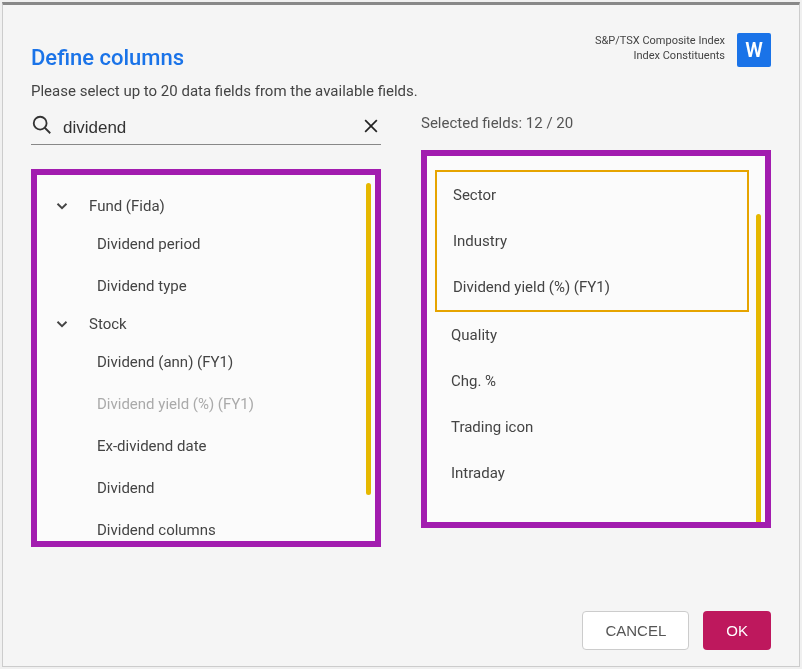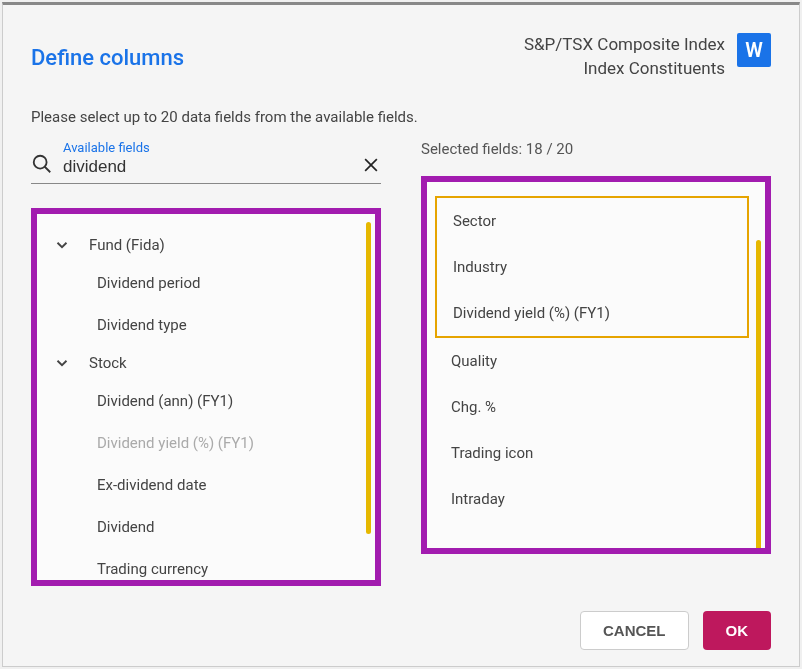--- a/index.html
+++ b/index.html
@@ -33,40 +33,39 @@
     margin-top: 12px;
   }
   .header-right {
     display: flex;
     align-items: flex-start;
     gap: 12px;
   }
   .context {
     text-align: right;
     color: #444;
-    font-size: 17px;
+    font-size: 11px;
     line-height: 1.4;
   }
   .w-badge {
     width: 34px;
     height: 34px;
     background: #1a73e8;
     color: #fff;
     font-weight: 600;
     font-size: 20px;
     display: flex;
     align-items: center;
     justify-content: center;
     border-radius: 2px;
   }
   .instruction {
     padding: 4px 28px 14px 28px;
     color: #444;
     font-size: 15px;
-    margin-top: 15px;
   }
   .body {
     display: flex;
     padding: 0 28px;
     gap: 40px;
   }
   .left-col, .right-col {
     flex: 1;
     min-width: 0;
   }
@@ -172,21 +171,21 @@
 
   .footer {
     position: absolute;
     bottom: 16px;
     right: 28px;
     display: flex;
     gap: 14px;
   }
   .btn {
     font-size: 15px;
-    font-weight: 700;
+    font-weight: 400;
     padding: 10px 22px;
     border-radius: 4px;
     cursor: pointer;
     border: 1px solid transparent;
   }
   .btn-cancel {
     background: #fff;
     color: #555;
     border: 1px solid #ccc;
   }
@@ -219,21 +218,20 @@
 
     <div class="left-col">
       <div class="search-row">
         <span class="search-icon-wrap">
           <svg viewBox="0 0 24 24" fill="none" stroke="currentColor" stroke-width="2">
               <circle cx="10" cy="10" r="7"></circle>
               <line x1="21" y1="21" x2="15" y2="15"></line>
             </svg>
         </span>
         <div class="search-text">
-          <div class="search-label">Available fields</div>
           <input class="search-input" type="text" value="dividend" style="">
         </div>
         <span class="clear-icon-wrap">
           <svg viewBox="0 0 24 24" fill="none" stroke="currentColor" stroke-width="2">
               <line x1="5" y1="5" x2="19" y2="19"></line>
               <line x1="19" y1="5" x2="5" y2="19"></line>
             </svg>
         </span>
       </div>
 
@@ -257,29 +255,29 @@
                   <polyline points="6 9 12 15 18 9"></polyline>
                 </svg>
               </span>
               <span>Stock</span>
             </div>
             <div class="group-items">
               <div class="field-item">Dividend (ann) (FY1)</div>
               <div class="field-item used">Dividend yield (%) (FY1)</div>
               <div class="field-item">Ex-dividend date</div>
               <div class="field-item">Dividend</div>
-              <div class="field-item">Trading currency</div>
+              <div class="field-item">Dividend columns</div>
             </div>
           </div>
         <div class="scroll-indicator left-scroll"></div>
       </div>
     </div>
 
     <div class="right-col">
-      <div class="selected-label">Selected fields: 18 / 20</div>
+      <div class="selected-label">Selected fields: 12 / 20</div>
 
       <div class="panel">
         <div class="panel-inner" id="selected-list">
             <div class="highlight-box">
               <div class="selected-item">Sector</div>
               <div class="selected-item">Industry</div>
               <div class="selected-item">Dividend yield (%) (FY1)</div>
             </div>
             <div class="plain-block">
               <div class="selected-item">Quality</div>

